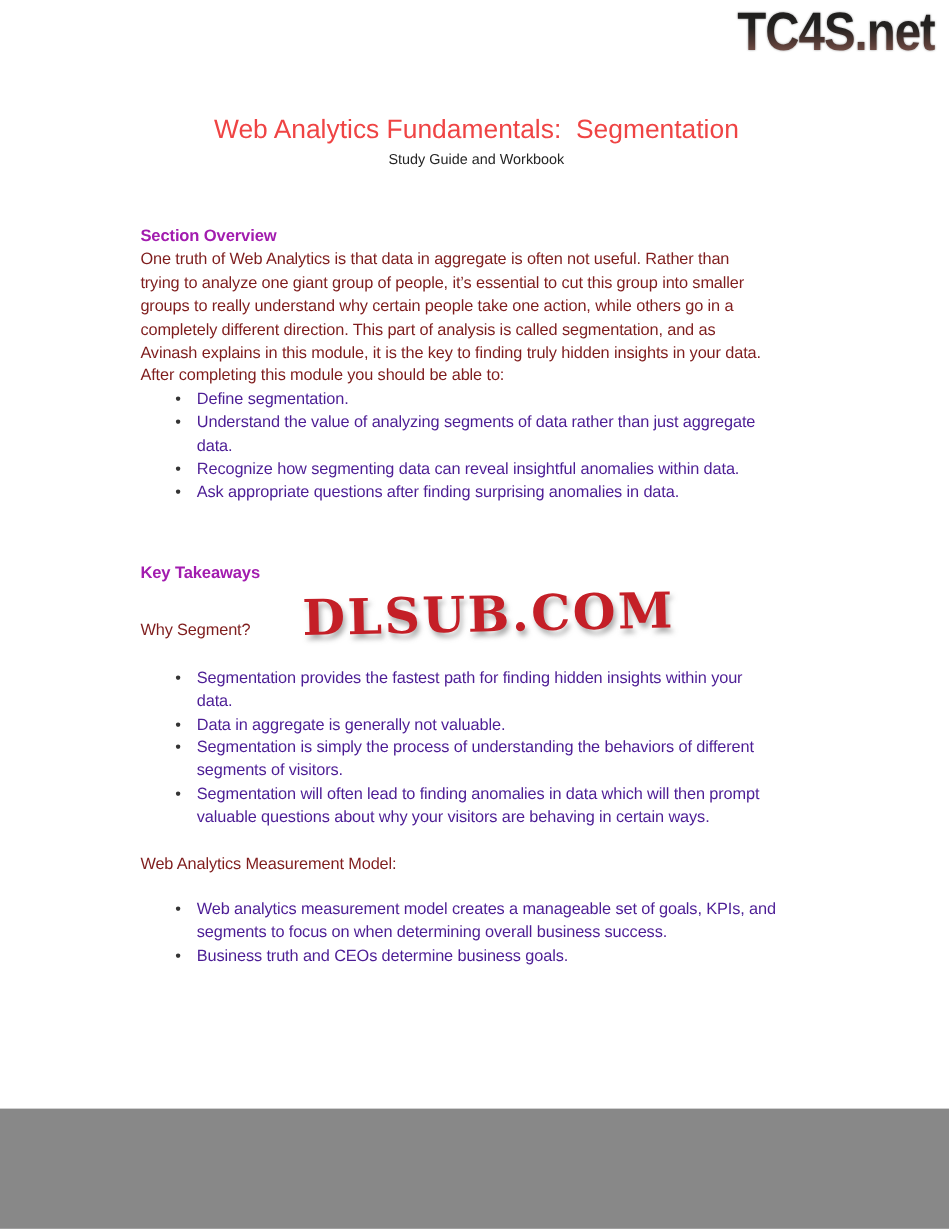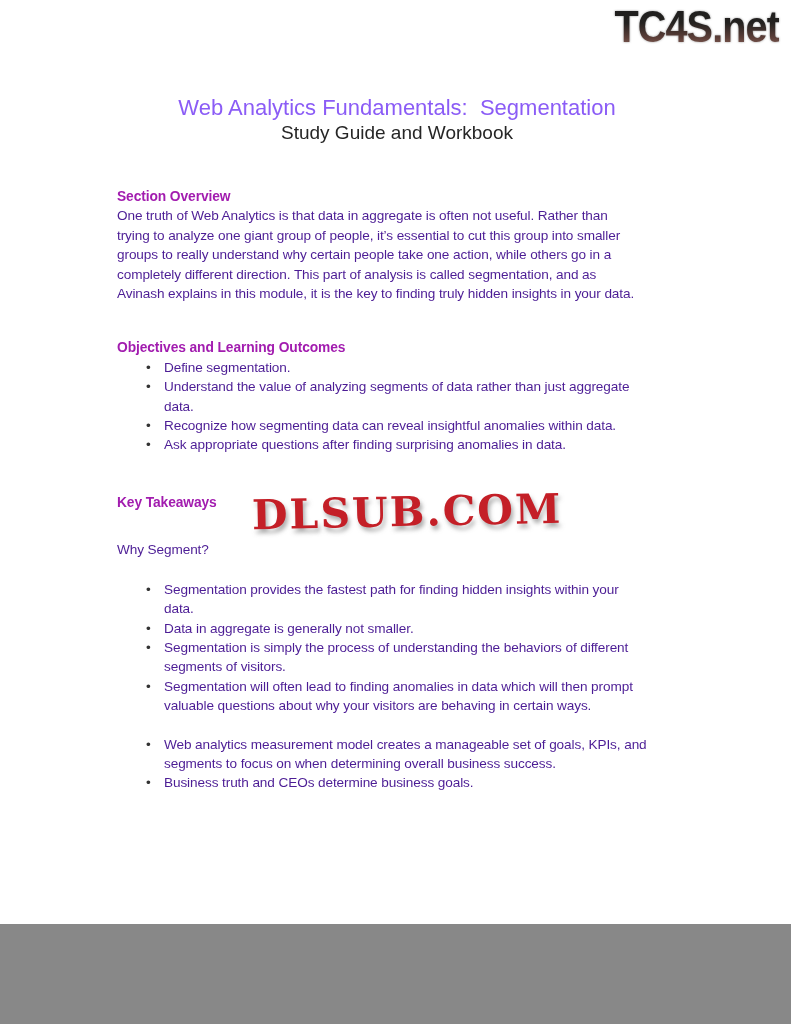--- a/index.html
+++ b/index.html
@@ -40,47 +40,47 @@
     left: 117px;
     top: 0;
     width: 610px;
     color: #333;
   }
 
   .title-block { margin-top: 94px; text-align: center; width: 560px; }
   .doc-title {
     font-size: 22px;
     line-height: 28px;
-    color: #8b5cf6;
+    color: #ef4444;
     white-space: pre;
   }
   .doc-subtitle {
-    font-size: 19px;
+    font-size: 12px;
     line-height: 22px;
     color: #262626;
   }
 
   .h2 {
     font-weight: bold;
     font-size: 13.8px;
     line-height: 19.4px;
     color: #a21caf;
     letter-spacing: -0.1px;
   }
   .body-text {
     font-size: 13.6px;
     line-height: 19.4px;
-    color: #4c1d95;
+    color: #7f1d1d;
     letter-spacing: -0.1px;
     white-space: pre-line;
   }
 
   .mt-overview   { margin-top: 43px; }
   .mt-objectives { margin-top: 35px; }
-  .mt-keytake    { margin-top: 38px; }
+  .mt-keytake    { margin-top: 48px; }
   .mt-whyseg     { margin-top: 28px; }
   .mt-wslist     { margin-top: 20px; }
   .mt-wamm       { margin-top: 19px; }
   .mt-wammlist   { margin-top: 19px; }
 
   .bullet-list .li { display: flex; align-items: flex-start; }
   .bullet-list .dot {
     flex: 0 0 auto;
     margin-left: 29px;
     width: 18px;
@@ -161,21 +161,21 @@
       <div class="doc-subtitle">Study Guide and Workbook</div>
     </div>
 
     <div class="h2 mt-overview">Section Overview</div>
     <div class="body-text">One truth of Web Analytics is that data in aggregate is often not useful. Rather than
 trying to analyze one giant group of people, it’s essential to cut this group into smaller
 groups to really understand why certain people take one action, while others go in a
 completely different direction. This part of analysis is called segmentation, and as
 Avinash explains in this module, it is the key to finding truly hidden insights in your data.</div>
 
-    <div class="h2 mt-objectives">Objectives and Learning Outcomes</div>
+    <div class="body-text">After completing this module you should be able to:</div>
 
     <div class="bullet-list">
 
         <div class="li">
           <span class="dot">•</span>
           <span class="li-text">Define segmentation.</span>
         </div>
 
         <div class="li">
           <span class="dot">•</span>
@@ -201,36 +201,37 @@
     <div class="bullet-list mt-wslist">
 
         <div class="li">
           <span class="dot">•</span>
           <span class="li-text">Segmentation provides the fastest path for finding hidden insights within your
 data.</span>
         </div>
 
         <div class="li">
           <span class="dot">•</span>
-          <span class="li-text">Data in aggregate is generally not smaller.</span>
+          <span class="li-text">Data in aggregate is generally not valuable.</span>
         </div>
 
         <div class="li">
           <span class="dot">•</span>
           <span class="li-text">Segmentation is simply the process of understanding the behaviors of different
 segments of visitors.</span>
         </div>
 
         <div class="li">
           <span class="dot">•</span>
           <span class="li-text">Segmentation will often lead to finding anomalies in data which will then prompt
 valuable questions about why your visitors are behaving in certain ways.</span>
         </div>
       </div>
 
+    <div class="body-text mt-wamm">Web Analytics Measurement Model:</div>
 
     <div class="bullet-list mt-wammlist">
 
         <div class="li">
           <span class="dot">•</span>
           <span class="li-text">Web analytics measurement model creates a manageable set of goals, KPIs, and
 segments to focus on when determining overall business success.</span>
         </div>
 
         <div class="li">

